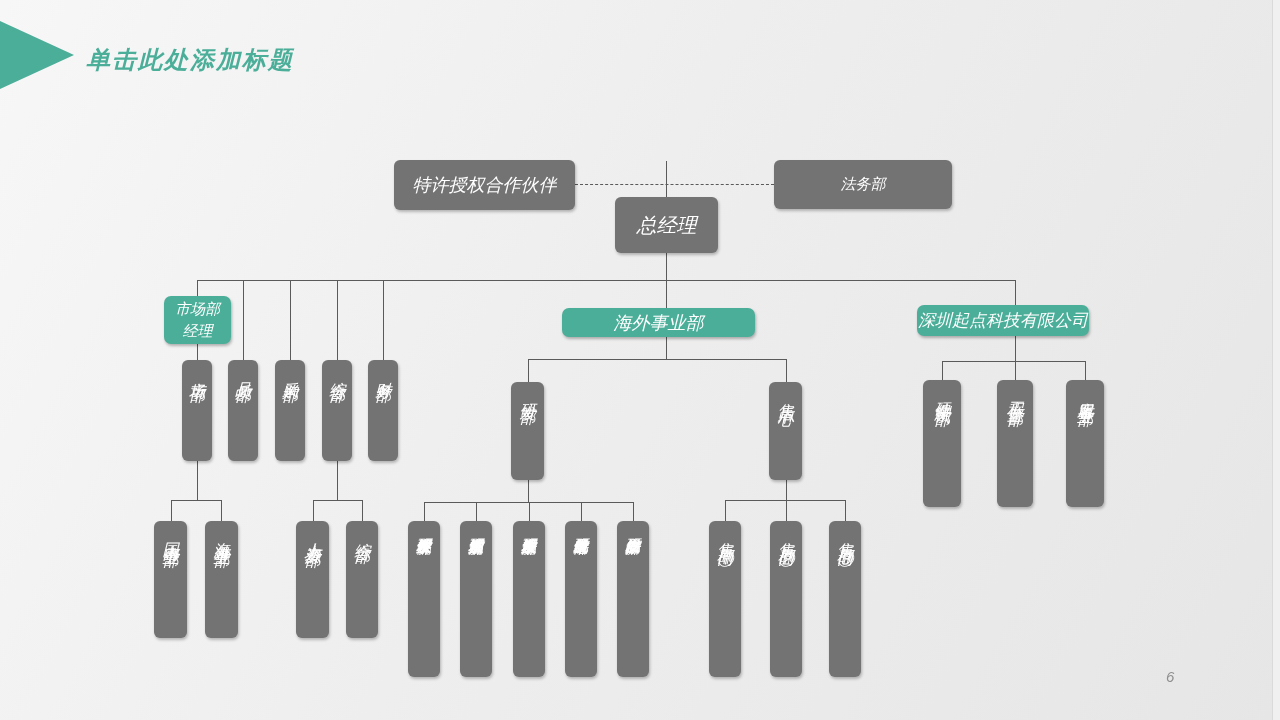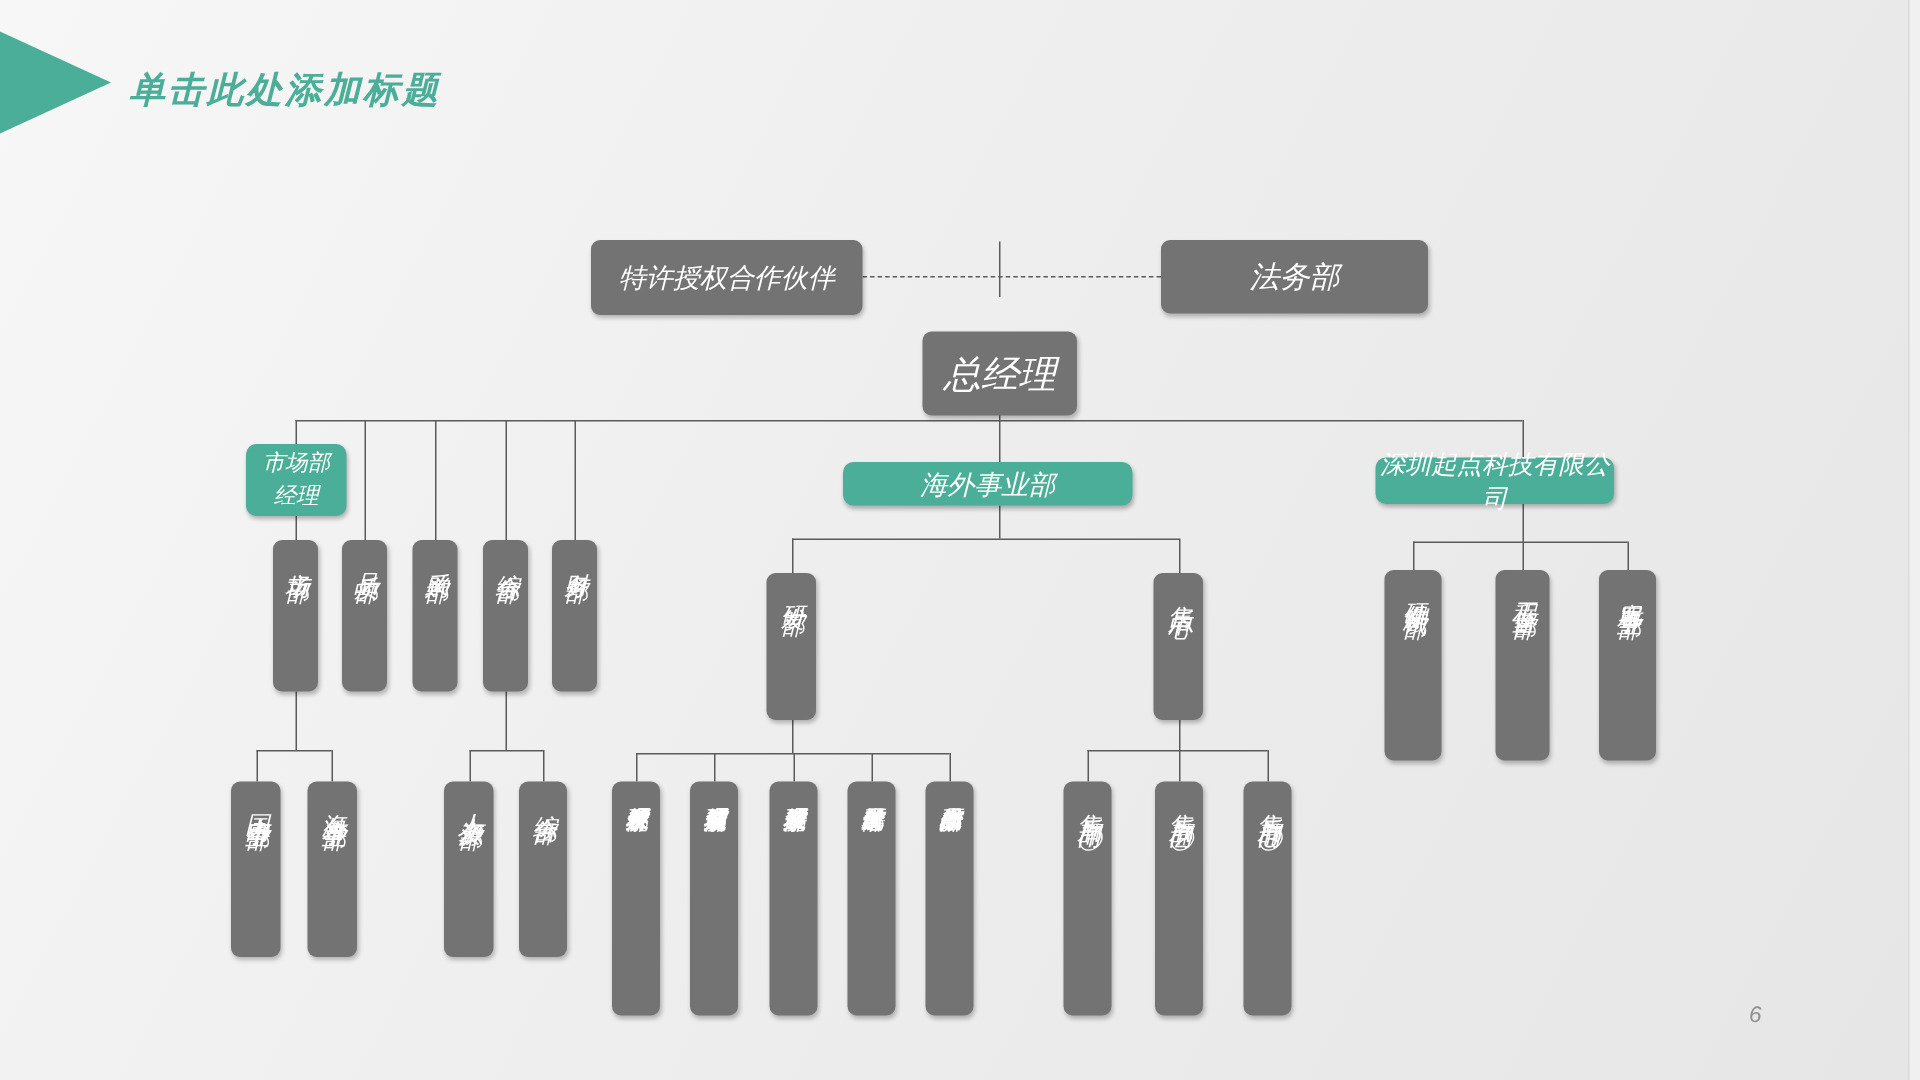--- a/index.html
+++ b/index.html
@@ -78,23 +78,23 @@
 
   <div class="vl" style="left:1015px;top:336px;height:25px;"></div>
   <div class="hl" style="left:942px;top:361px;width:143px;"></div>
   <div class="vl" style="left:942px;top:361px;height:19px;"></div>
   <div class="vl" style="left:1015px;top:361px;height:19px;"></div>
   <div class="vl" style="left:1085px;top:361px;height:19px;"></div>
 
 
   <div class="node gray" style="left:394px;top:160px;width:181px;height:50px;font-size:18px;">特许授权合作伙伴</div>
 
-  <div class="node gray" style="left:774px;top:160px;width:178px;height:49px;font-size:20px;">法务部</div>
+  <div class="node gray" style="left:774px;top:160px;width:178px;height:49px;font-size:15px;">法务部</div>
 
-  <div class="node gray" style="left:615px;top:197px;width:103px;height:56px;font-size:25px;margin-top:24px;">总经理</div>
+  <div class="node gray" style="left:615px;top:197px;width:103px;height:56px;font-size:20px;">总经理</div>
 
   <div class="node teal two-line" style="left:164px;top:296px;width:67px;height:48px;">
     <span>市场部</span>
     <span>经理</span>
   </div>
 
   <div class="node gray vbox" style="left:182px;top:360px;width:30px;height:101px;">
       <span>市场部</span>
     </div>
   <div class="node gray vbox" style="left:228px;top:360px;width:30px;height:101px;">
@@ -151,21 +151,21 @@
   <div class="node gray vbox" style="left:709px;top:521px;width:32px;height:156px;">
       <span>售后部门①</span>
     </div>
   <div class="node gray vbox" style="left:770px;top:521px;width:32px;height:156px;">
       <span>售后部门②</span>
     </div>
   <div class="node gray vbox" style="left:829px;top:521px;width:32px;height:156px;">
       <span>售后部门③</span>
     </div>
 
-  <div class="node teal" style="left:917px;top:305px;width:159px;height:31px;font-size:17px;">深圳起点科技有限公司</div>
+  <div class="node teal" style="left:917px;top:305px;width:172px;height:31px;font-size:17px;">深圳起点科技有限公司</div>
 
   <div class="node gray vbox" style="left:923px;top:380px;width:38px;height:127px;">
       <span>硬件测试部</span>
     </div>
   <div class="node gray vbox" style="left:997px;top:380px;width:36px;height:127px;">
       <span>工程监督部</span>
     </div>
   <div class="node gray vbox" style="left:1066px;top:380px;width:38px;height:127px;">
       <span>客服事业部</span>
     </div>

